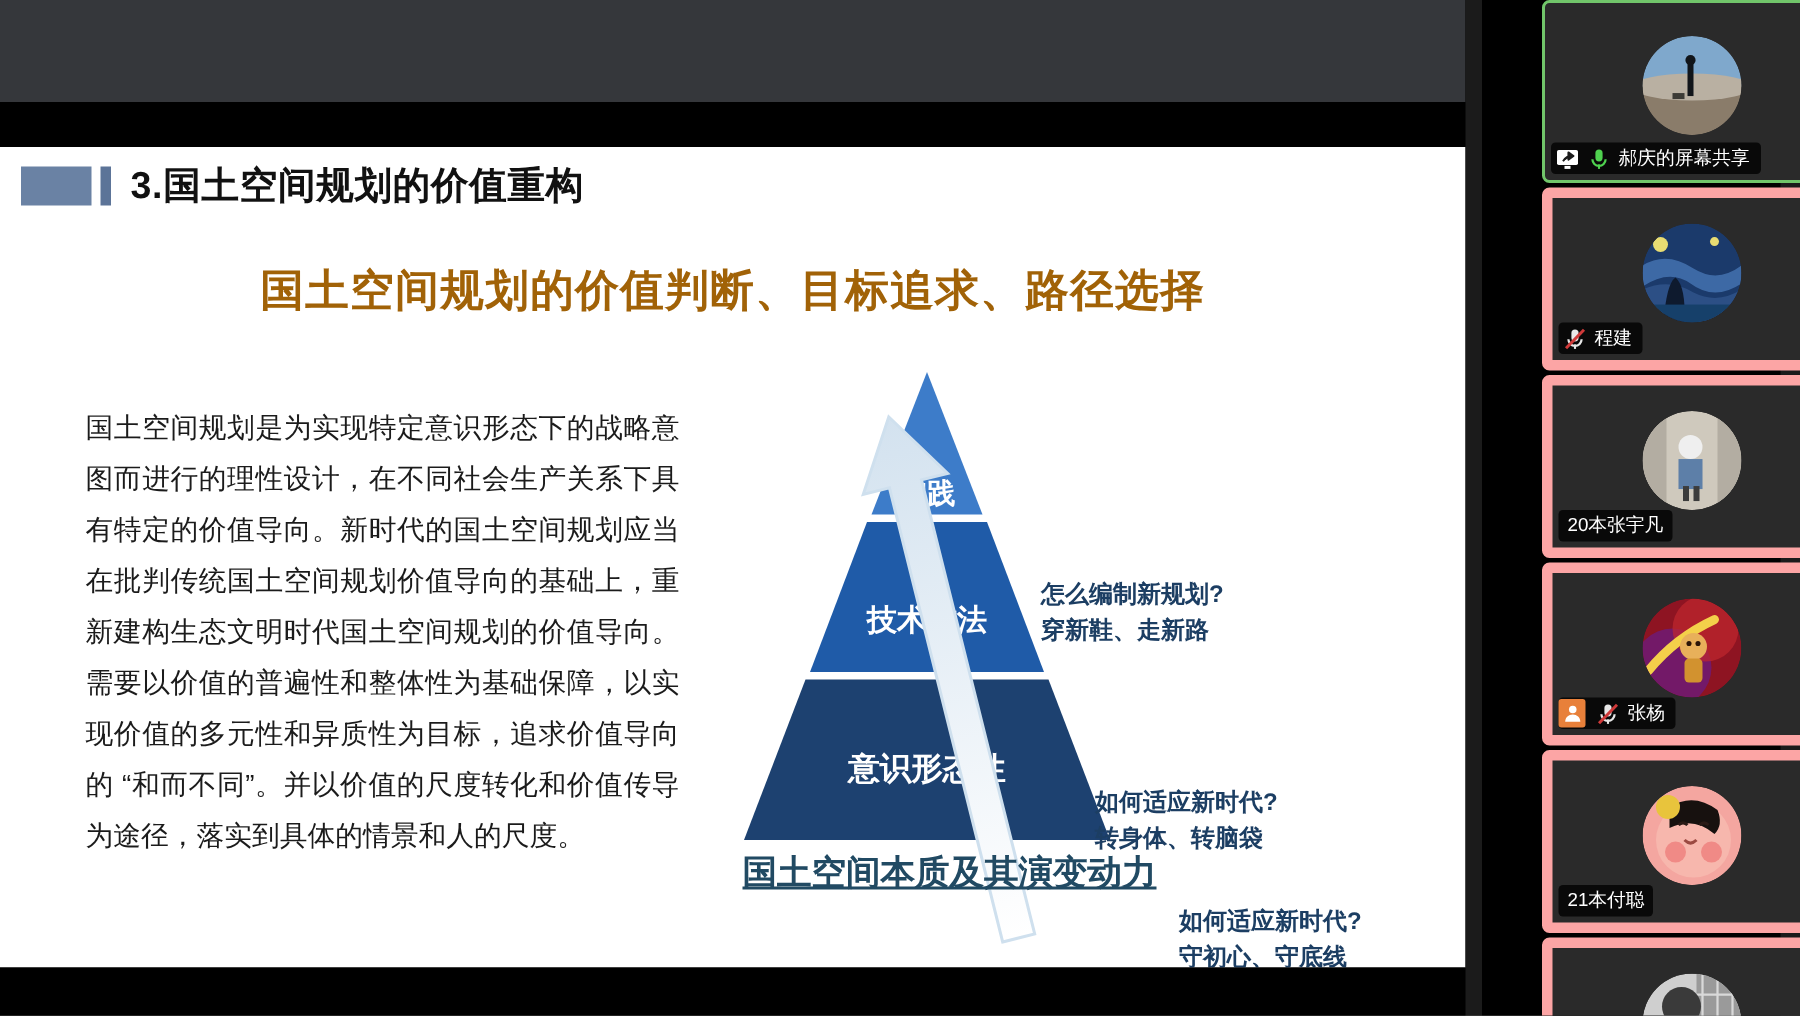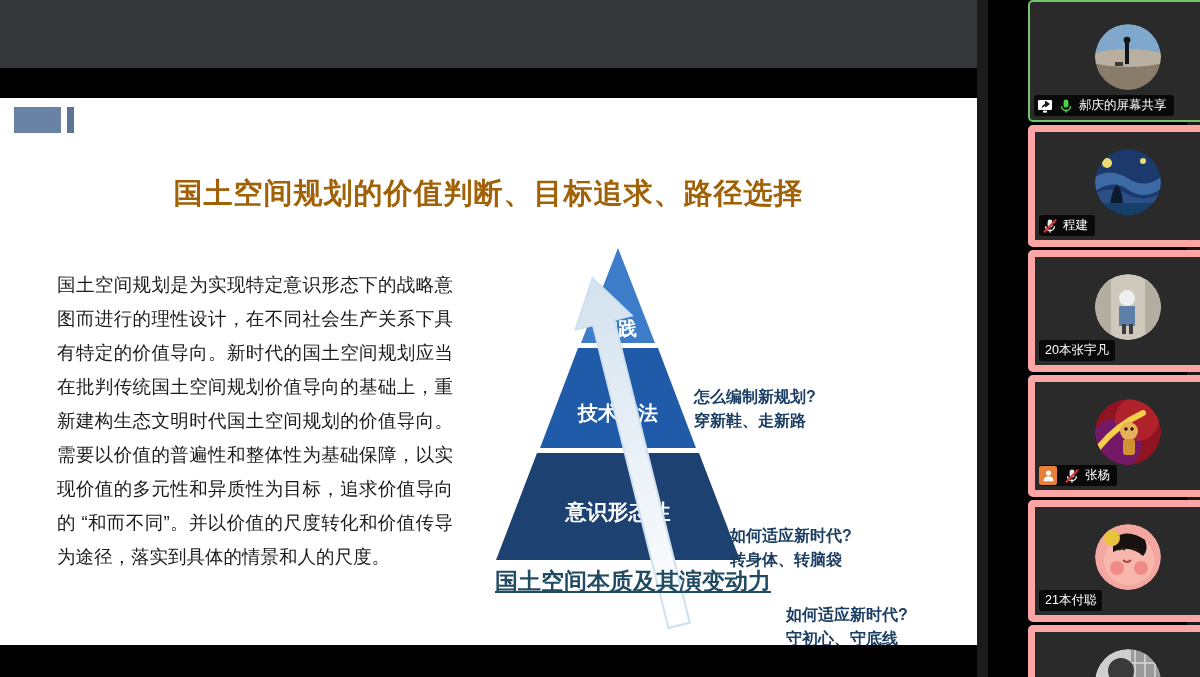--- a/index.html
+++ b/index.html
@@ -72,20 +72,21 @@
   <div id="share-area">
 
     <div id="topbar-gray"></div>
     <div id="topbar-black"></div>
 
     <div id="slide">
 
       <div class="title-row">
         <div class="accent-block"></div>
         <div class="accent-bar"></div>
+        <div class="slide-title">3.国土空间规划的价值重构</div>
       </div>
 
       <div class="headline">国土空间规划的价值判断、目标追求、路径选择</div>
 
       <div class="body-text">国土空间规划是为实现特定意识形态下的战略意图而进行的理性设计，在不同社会生产关系下具有特定的价值导向。新时代的国土空间规划应当在批判传统国土空间规划价值导向的基础上，重新建构生态文明时代国土空间规划的价值导向。需要以价值的普遍性和整体性为基础保障，以实现价值的多元性和异质性为目标，追求价值导向的 “和而不同”。并以价值的尺度转化和价值传导为途径，落实到具体的情景和人的尺度。</div>
 
       <div id="pyramid-wrap">
         <svg width="300" height="320" viewBox="0 0 300 320">
           <polygon points="150,0 187,95 113,95" fill="#3d7cc9"></polygon>
           <polygon points="110,100 190,100 228,200 72,200" fill="#1f5ba8"></polygon>

